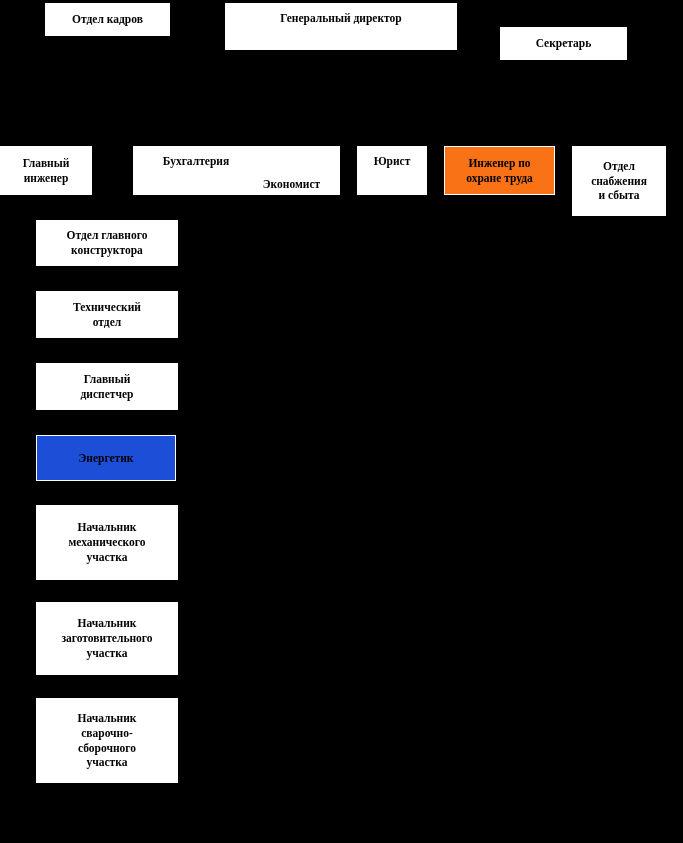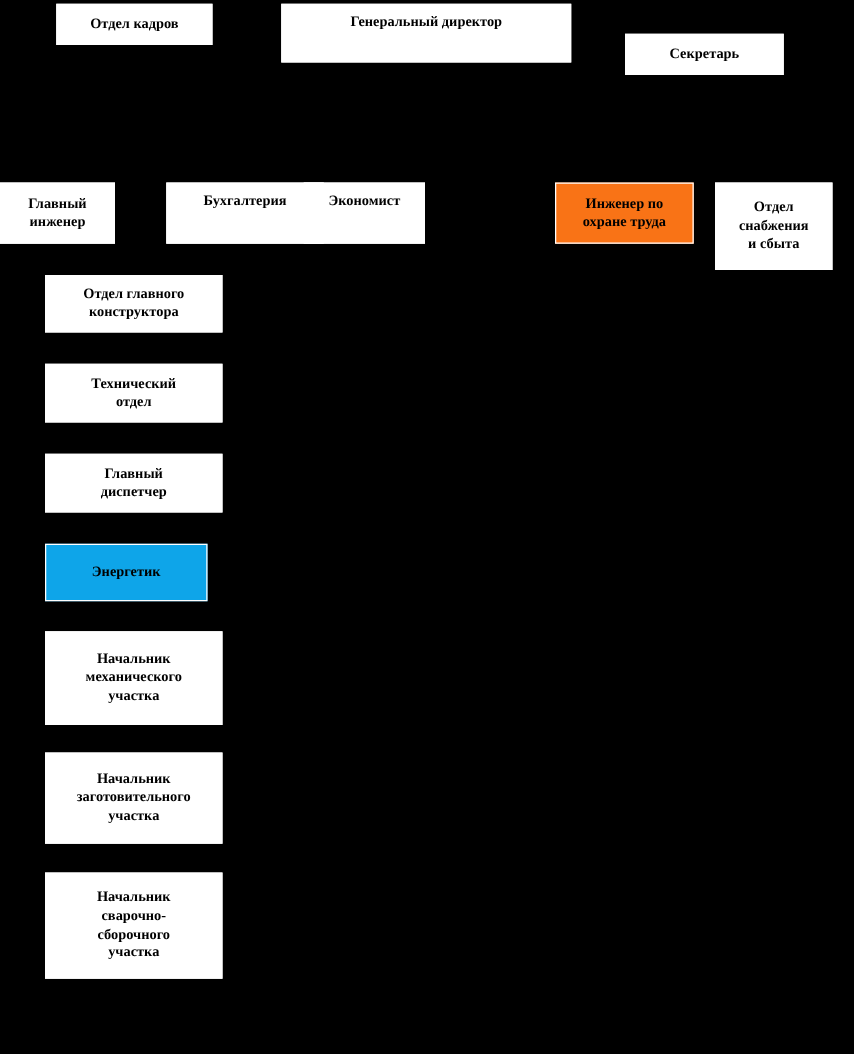--- a/index.html
+++ b/index.html
@@ -45,33 +45,34 @@
 </head>
 <body>
 
 <div id="chart-canvas" style="width: 683px; height: 843px; background: rgb(0, 0, 0);">
     <div class="org-box" style="left: 45px; top: 3px; width: 125px; height: 33px; background: rgb(255, 255, 255); color: rgb(0, 0, 0);"><span class="box-label">Отдел кадров</span></div>
     <div class="org-box top-align" style="left: 225px; top: 3px; width: 232px; height: 47px; background: rgb(255, 255, 255); color: rgb(0, 0, 0); text-align: center;"><span class="box-label">Генеральный директор</span></div>
     <div class="org-box" style="left: 500px; top: 3px; width: 127px; height: 33px; background: rgb(255, 255, 255); color: rgb(0, 0, 0); margin-top: 24px;"><span class="box-label">Секретарь</span></div>
     <div class="org-box" style="left: 0px; top: 146px; width: 92px; height: 49px; background: rgb(255, 255, 255); color: rgb(0, 0, 0);"><span class="box-label">Главный
 инженер</span></div>
     <div class="org-box top-align" style="left: 102px; top: 146px; width: 126px; height: 49px; background: rgb(255, 255, 255); color: rgb(0, 0, 0); margin-left: 31px;"><span class="box-label">Бухгалтерия</span></div>
-    <div class="org-box top-align" style="left: 243px; top: 146px; width: 97px; height: 49px; background: rgb(255, 255, 255); color: rgb(0, 0, 0);"><span class="box-label">Экономист</span></div>
+    <div class="org-box top-align" style="left: 243px; top: 146px; width: 97px; height: 49px; background: rgb(255, 255, 255); color: rgb(0, 0, 0); align-items: flex-end;"><span class="box-label">Экономист</span></div>
+    <div class="org-box top-align" style="left: 357px; top: 146px; width: 70px; height: 49px; background: rgb(255, 255, 255); color: rgb(0, 0, 0);"><span class="box-label">Юрист</span></div>
     <div class="org-box" style="left: 444px; top: 146px; width: 111px; height: 49px; background: #f97316; color: rgb(0, 0, 0);"><span class="box-label">Инженер по
 охране труда</span></div>
     <div class="org-box" style="left: 572px; top: 146px; width: 94px; height: 70px; background: rgb(255, 255, 255); color: rgb(0, 0, 0);"><span class="box-label">Отдел
 снабжения
 и сбыта</span></div>
     <div class="org-box" style="left: 36px; top: 291px; width: 142px; height: 47px; background: rgb(255, 255, 255); color: rgb(0, 0, 0);"><span class="box-label">Технический
 отдел</span></div>
     <div class="org-box" style="left: 36px; top: 220px; width: 142px; height: 46px; background: rgb(255, 255, 255); color: rgb(0, 0, 0);"><span class="box-label">Отдел главного
 конструктора</span></div>
     <div class="org-box" style="left: 36px; top: 363px; width: 142px; height: 47px; background: rgb(255, 255, 255); color: rgb(0, 0, 0);"><span class="box-label">Главный
 диспетчер</span></div>
-    <div class="org-box" style="left: 36px; top: 435px; width: 130px; height: 46px; background: #0ea5e9; color: rgb(0, 0, 0);"><span class="box-label">Энергетик</span></div>
+    <div class="org-box" style="left: 36px; top: 435px; width: 140px; height: 46px; background: #1d4ed8; color: rgb(0, 0, 0);"><span class="box-label">Энергетик</span></div>
     <div class="org-box" style="left: 36px; top: 505px; width: 142px; height: 75px; background: rgb(255, 255, 255); color: rgb(0, 0, 0);"><span class="box-label">Начальник
 механического
 участка</span></div>
     <div class="org-box" style="left: 36px; top: 602px; width: 142px; height: 73px; background: rgb(255, 255, 255); color: rgb(0, 0, 0);"><span class="box-label">Начальник
 заготовительного
 участка</span></div>
     <div class="org-box" style="left: 36px; top: 698px; width: 142px; height: 85px; background: rgb(255, 255, 255); color: rgb(0, 0, 0);"><span class="box-label">Начальник
 сварочно-
 сборочного
 участка</span></div>

